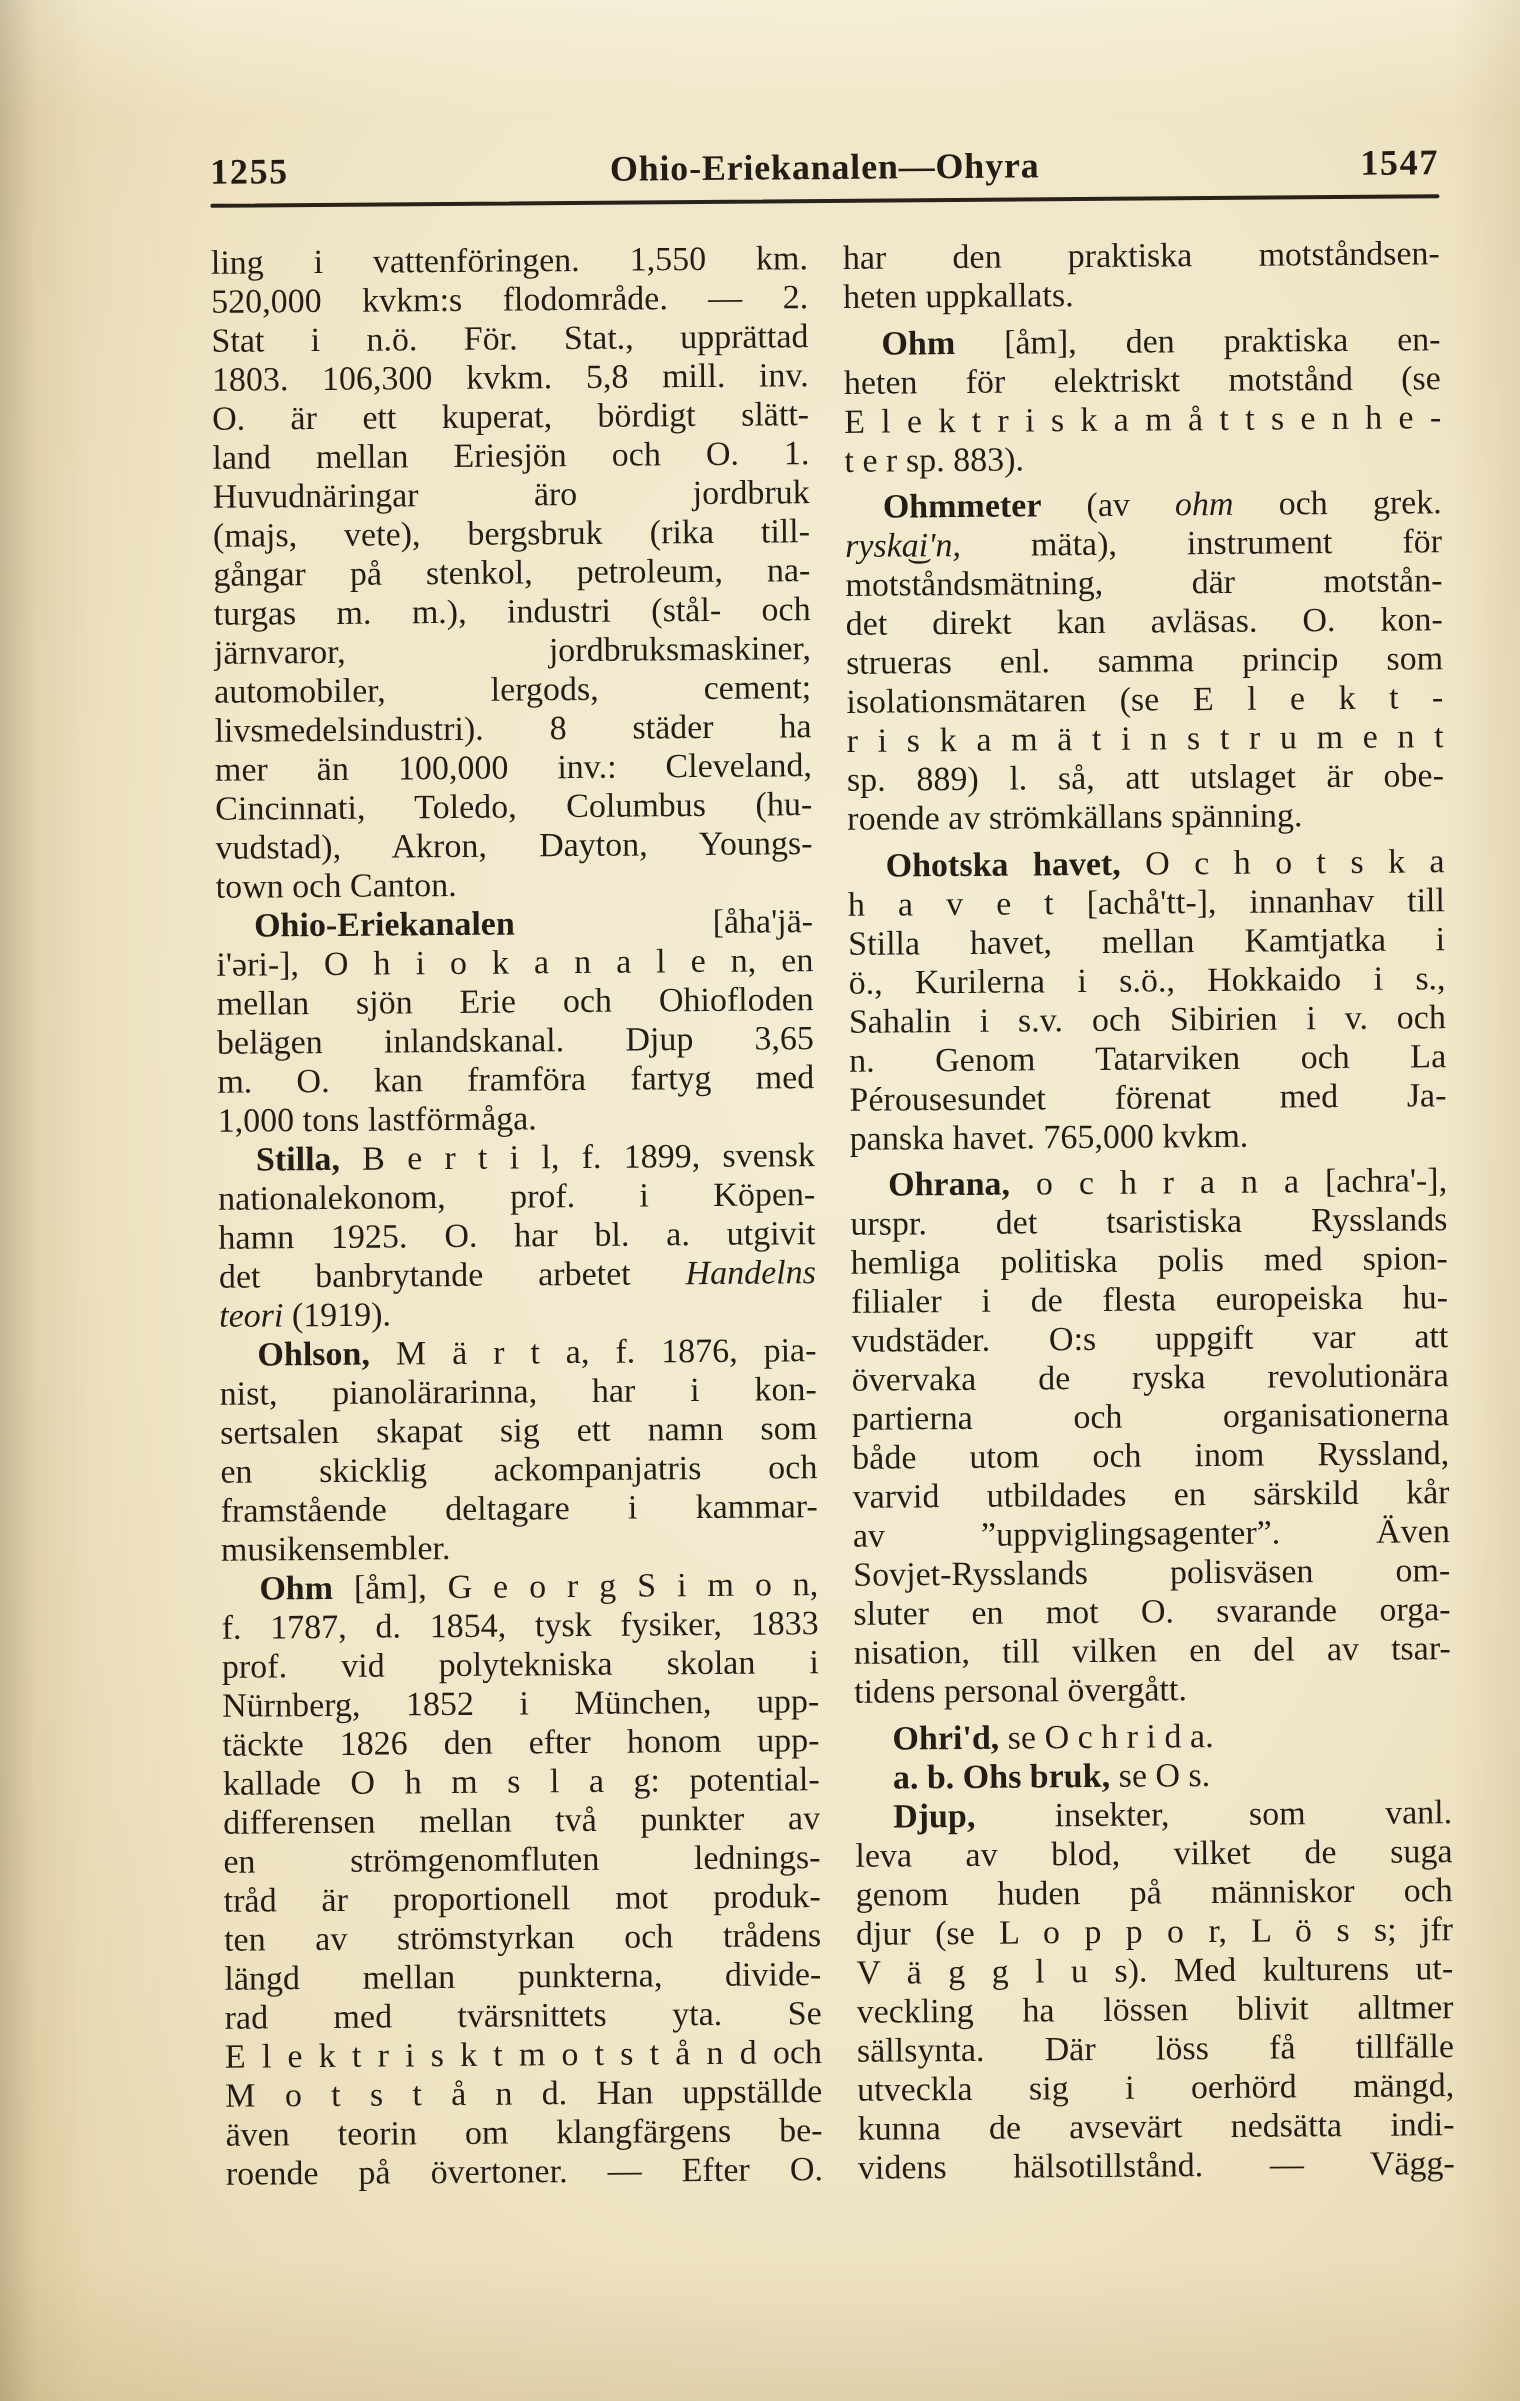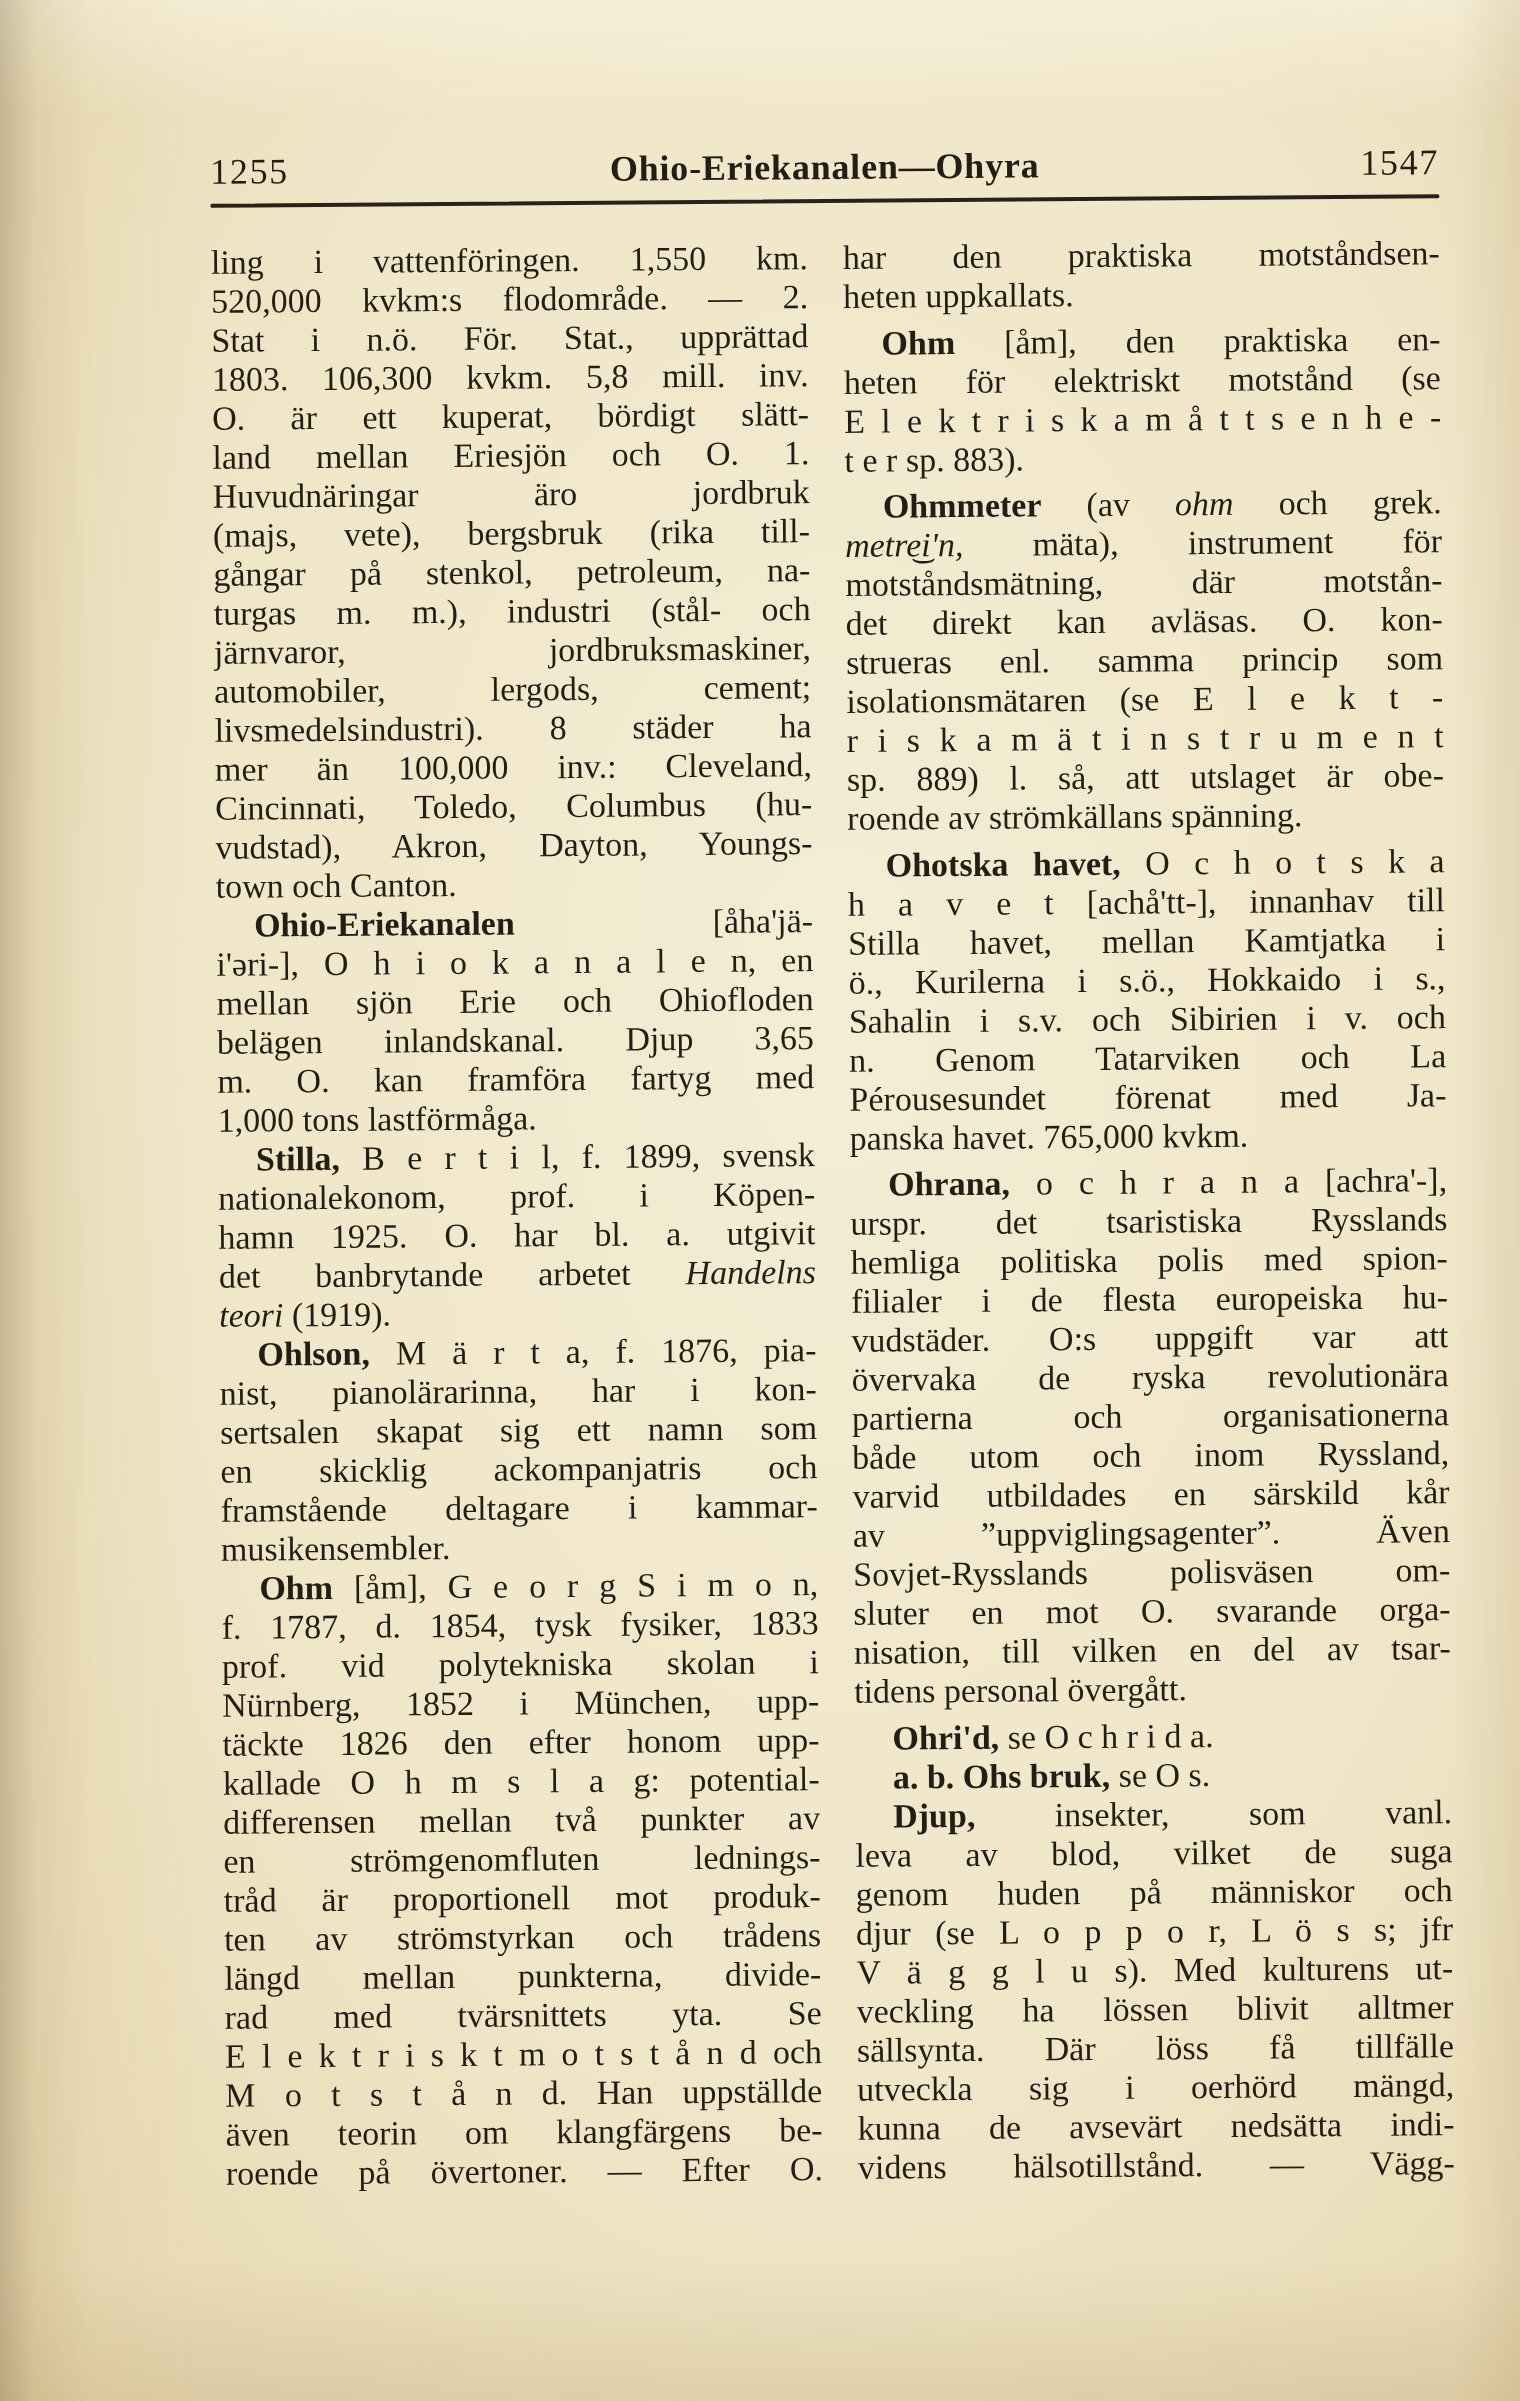--- a/index.html
+++ b/index.html
@@ -17,21 +17,21 @@
   .sheet{position:absolute;inset:0;}
   .content{
     position:absolute;left:218px;top:146px;width:1229px;
     transform:rotate(-0.45deg);transform-origin:50% 50%;
     color:#231d15;
   }
   .header-row{
     display:flex;justify-content:space-between;align-items:baseline;
     font-size:36px;line-height:43px;
   }
-  .page-num{letter-spacing:1.7px;}
+  .page-num{letter-spacing:1.7px;font-weight:bold;}
   .running-title{
     position:absolute;left:50%;transform:translateX(-50%);
     font-weight:bold;letter-spacing:0.8px;white-space:nowrap;
   }
   .header-rule{height:4.1px;background:#29221a;margin-top:10px;border-radius:1.7px;}
   .cols{display:flex;margin-top:35px;}
   .col{width:597px;font-size:34px;line-height:39px;}
   .gutter{width:35px;}
   .para{margin:0;}
   .para.gap{margin-top:7.5px;}
@@ -125,21 +125,21 @@
             <div class="line short"><span>heten uppkallats.</span></div>
           </div>
           <div class="para indent gap">
             <div class="line"><span class="b">Ohm</span><span> [åm], den praktiska en-</span></div>
             <div class="line"><span>heten för elektriskt motstånd (se</span></div>
             <div class="line"><span>E l e k t r i s k a  m å t t s e n h e -</span></div>
             <div class="line short"><span>t e r  sp. 883).</span></div>
           </div>
           <div class="para indent gap">
             <div class="line"><span class="b">Ohmmeter</span><span> (av </span><span class="i">ohm</span><span> och grek.</span></div>
-            <div class="line"><span class="i">metre͜i'n,</span><span> mäta), instrument för</span></div>
+            <div class="line"><span class="i">ryska͜i'n,</span><span> mäta), instrument för</span></div>
             <div class="line"><span>motståndsmätning, där motstån-</span></div>
             <div class="line"><span>det direkt kan avläsas. O. kon-</span></div>
             <div class="line"><span>strueras enl. samma princip som</span></div>
             <div class="line"><span>isolationsmätaren (se E l e k t -</span></div>
             <div class="line"><span>r i s k a  m ä t i n s t r u m e n t</span></div>
             <div class="line"><span>sp. 889) l. så, att utslaget är obe-</span></div>
             <div class="line short"><span>roende av strömkällans spänning.</span></div>
           </div>
           <div class="para indent gap">
             <div class="line"><span class="b">Ohotska havet,</span><span> O c h o t s k a</span></div>

